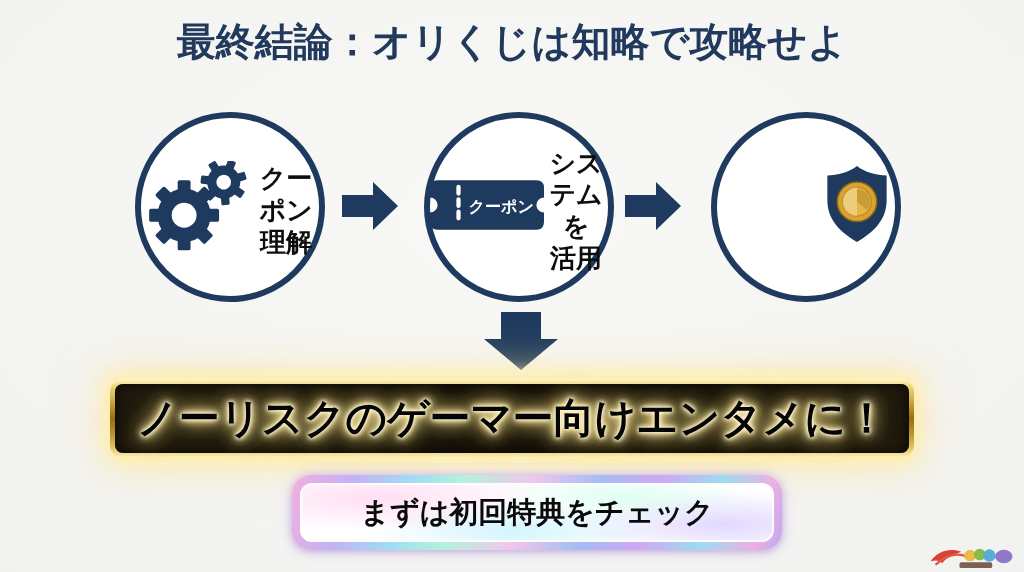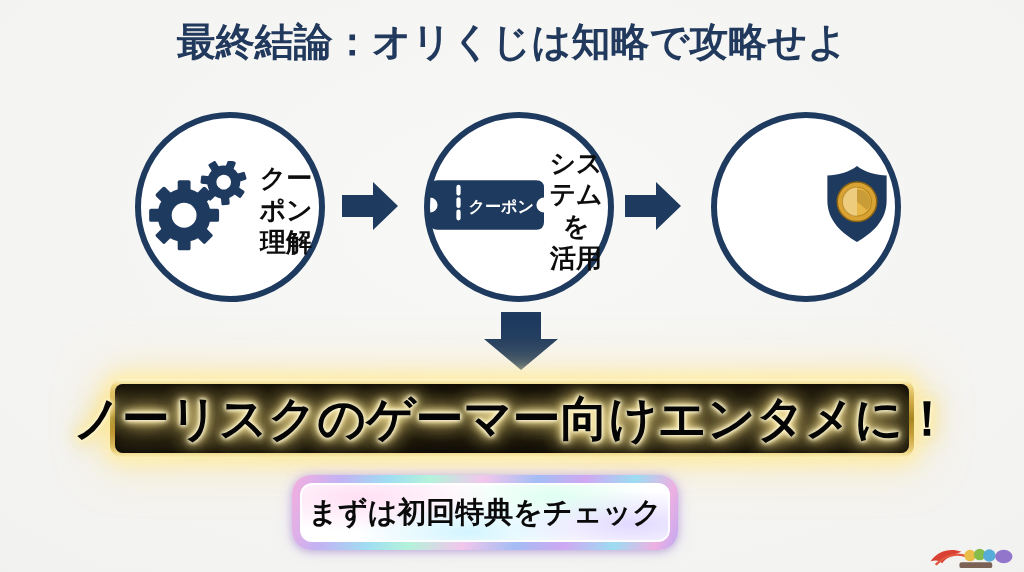--- a/index.html
+++ b/index.html
@@ -37,27 +37,27 @@
     background:linear-gradient(180deg,#fff8cf 0%,#f0d887 8%,#caa23c 30%,#93700f 50%,#b98f2a 68%,#e8cc77 90%,#fdf3bd 100%);
     box-shadow:0 0 16px 5px rgba(255,238,170,.95), 0 0 42px 12px rgba(255,230,150,.5);
   }
   .gold-banner-inner{
     width:100%;height:100%;border-radius:8px;
     background:radial-gradient(95% 140% at 50% 50%, #141008 30%, #231d0f 68%, #463c23 100%);
     box-shadow:inset 0 0 12px rgba(0,0,0,.85);
     display:flex;align-items:center;justify-content:center;
   }
   .banner-text{
-    font-size:48px;font-weight:900;color:#050505;white-space:nowrap;
+    font-size:41px;font-weight:900;color:#050505;white-space:nowrap;
     text-shadow:0 0 4px #fff8d8,0 0 4px #fff8d8,0 0 10px #ffeda6,0 0 10px #ffeda6,
                 0 0 20px #ffe38a,0 0 20px #ffe38a,0 0 32px rgba(245,210,102,.85);
   }
 
   .cta-button{
-    position:absolute;left:292px;top:475px;width:386px;height:75px;
+    position:absolute;left:292px;top:475px;width:490px;height:75px;
     border-radius:19px;padding:8px;box-sizing:border-box;cursor:pointer;
     background:linear-gradient(108deg,#f5aede 0%,#c3b2f4 12%,#9fdef2 24%,#b4f2da 34%,#f2c6ec 47%,#a4bdf4 60%,#cfa8f2 72%,#9cdcf2 84%,#eeb0e2 94%,#bfa8f2 100%);
     box-shadow:0 2px 7px rgba(150,130,190,.45), 0 0 14px rgba(200,170,240,.55);
   }
   .cta-inner{
     width:100%;height:100%;border-radius:12px;
     background:
       radial-gradient(60% 95% at 16% 25%, rgba(255,170,225,.38), transparent 60%),
       radial-gradient(50% 85% at 45% 82%, rgba(150,230,255,.42), transparent 60%),
       radial-gradient(45% 80% at 68% 22%, rgba(170,255,220,.38), transparent 60%),

